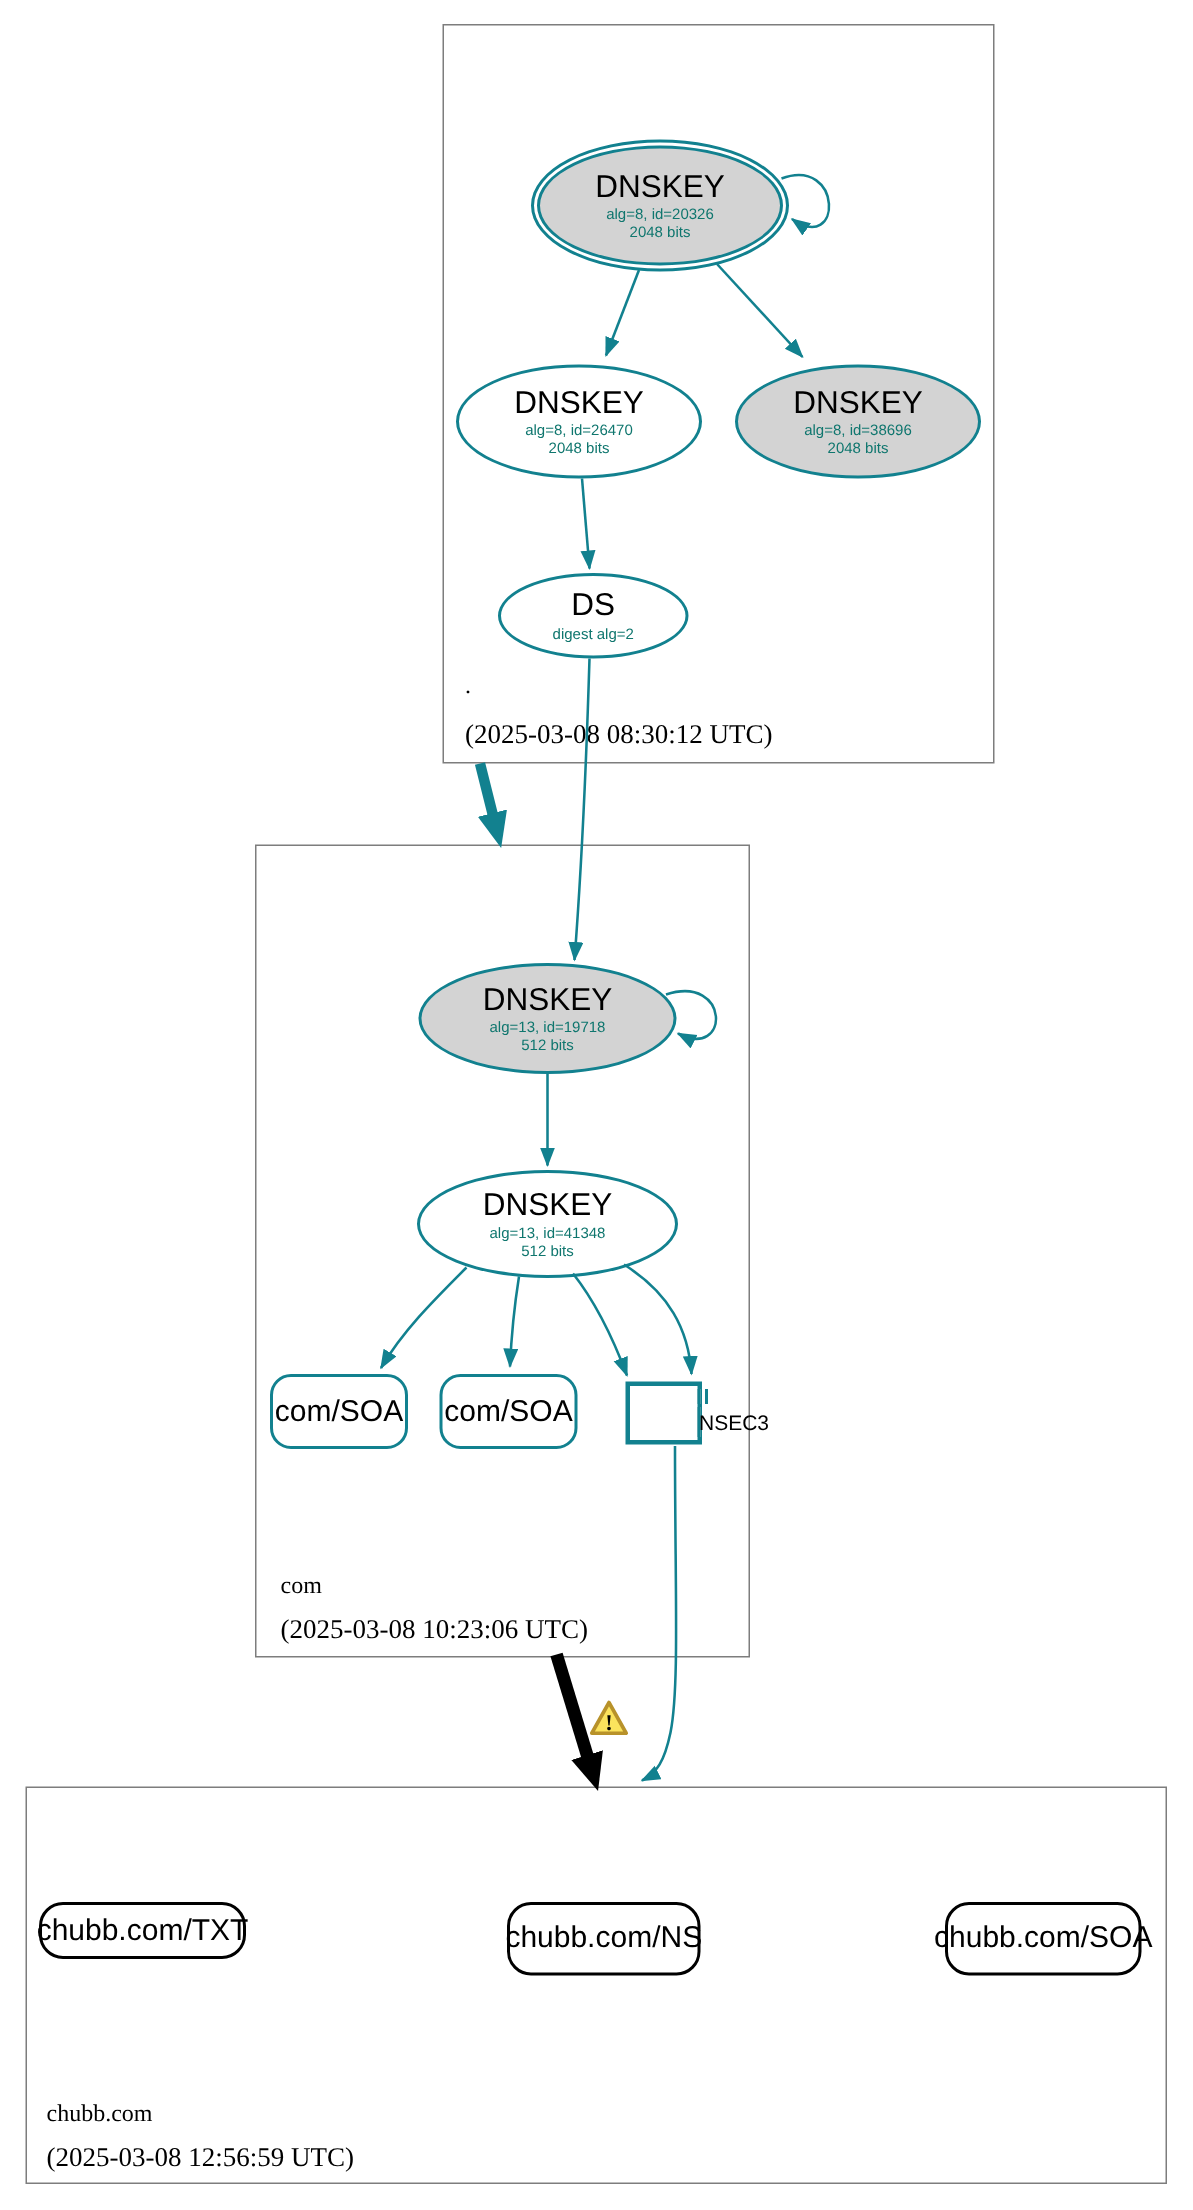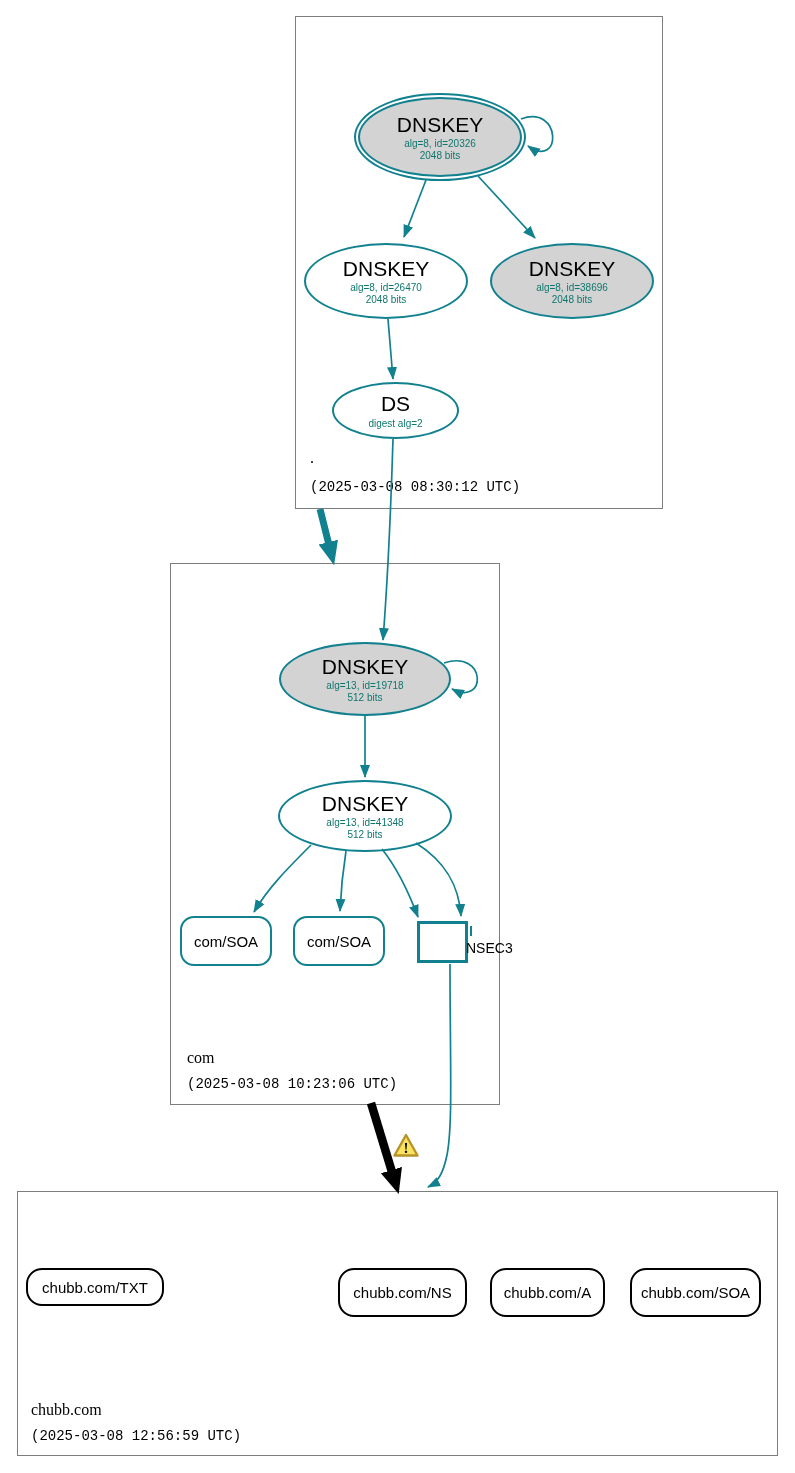--- a/index.html
+++ b/index.html
@@ -5,34 +5,34 @@
   :root{
     --teal:#12818f;
     --gray-fill:#d3d3d3;
     --box-border:#7d7d7d;
   }
   html,body{margin:0;padding:0;background:#fff;}
   .canvas{position:relative;width:795px;height:1473px;background:#fff;overflow:hidden;
           font-family:"Liberation Sans",sans-serif;}
   .zone-box{position:absolute;border:1px solid var(--box-border);box-sizing:border-box;background:transparent;}
   .zone-name{position:absolute;font-family:"Liberation Serif",serif;font-size:16px;color:#000;}
-  .zone-ts{position:absolute;font-family:Liberation Mono, monospace;font-size:14px;color:#000;}
+  .zone-ts{position:absolute;font-family:Liberation Serif, serif;font-size:18px;color:#000;}
 
   .ellipse{position:absolute;box-sizing:border-box;border:2px solid var(--teal);border-radius:50%;
            display:flex;flex-direction:column;align-items:center;justify-content:center;text-align:center;}
   .ellipse.gray{background:var(--gray-fill);}
   .ellipse.white{background:#fff;}
   .ellipse.outer{background:transparent;}
   .ellipse .inner2{position:absolute;inset:2px;border:2px solid var(--teal);border-radius:50%;
            background:var(--gray-fill);display:flex;flex-direction:column;align-items:center;justify-content:center;text-align:center;}
   .ntitle{font-family:"Liberation Sans",sans-serif;font-size:21px;line-height:1.25;color:#000;}
   .ndetail{font-family:Liberation Sans, sans-serif;font-size:10px;line-height:1.18;color:#0f766e;}
 
   .rrset{position:absolute;box-sizing:border-box;border:2px solid var(--teal);border-radius:14px;background:#fff;
-         display:flex;align-items:center;justify-content:center;font-size:15px;color:#000;}
+         display:flex;align-items:center;justify-content:center;font-size:20px;color:#000;}
   .rrset.insecure{border-color:#000;border-radius:16px;}
 
   .nsec3{position:absolute;box-sizing:border-box;border:3px solid var(--teal);background:#fff;padding:1px;}
   .nsec3 .toprow{display:flex;gap:3px;height:10px;margin:1px 1px 2px 1px;}
   .nsec3 .cell{flex:1;background:var(--gray-fill);border:1px solid var(--teal);box-sizing:border-box;}
   .nsec3 .mainrow{margin:0 1px 1px 1px;background:var(--gray-fill);border:1px solid var(--teal);box-sizing:border-box;
          text-align:center;font-size:14px;line-height:18px;height:20px;color:#000;}
 
   svg.edge-layer{position:absolute;left:0;top:0;pointer-events:none;}
   .edge{fill:none;stroke:var(--teal);stroke-width:1.7px;}
@@ -106,23 +106,20 @@
     </div>
     <div class="mainrow">NSEC3</div>
   </div>
 
   <div class="rrset insecure" style="left:26px;top:1268px;width:138px;height:38px;">
     <span>chubb.com/TXT</span>
   </div>
   <div class="rrset insecure" style="left:338px;top:1268px;width:129px;height:49px;">
     <span>chubb.com/NS</span>
   </div>
-  <div class="rrset insecure" style="left:490px;top:1268px;width:115px;height:49px;">
-    <span>chubb.com/A</span>
-  </div>
   <div class="rrset insecure" style="left:630px;top:1268px;width:131px;height:49px;justify-content:center;">
     <span>chubb.com/SOA</span>
   </div>
 
   <svg class="edge-layer" width="795" height="1473" viewBox="0 0 795 1473">
     <defs>
       <marker id="mT" markerUnits="userSpaceOnUse" markerWidth="15" markerHeight="12" refX="12" refY="5" orient="auto">
         <path d="M0,0 L13,5 L0,10 Z" fill="#12818f"></path>
       </marker>
       <marker id="mTbig" markerUnits="userSpaceOnUse" markerWidth="27" markerHeight="22" refX="3" refY="10" orient="auto">

